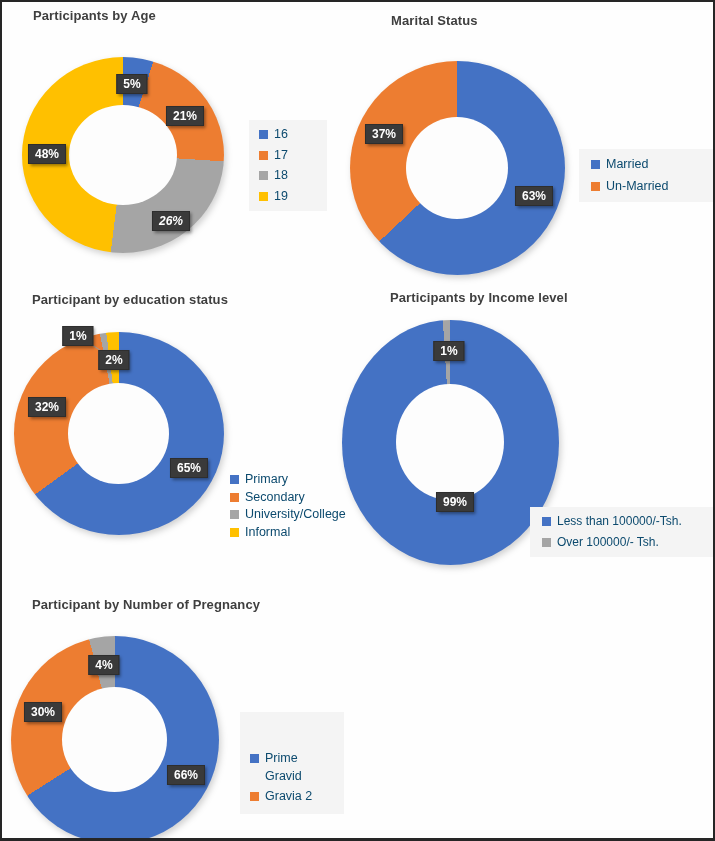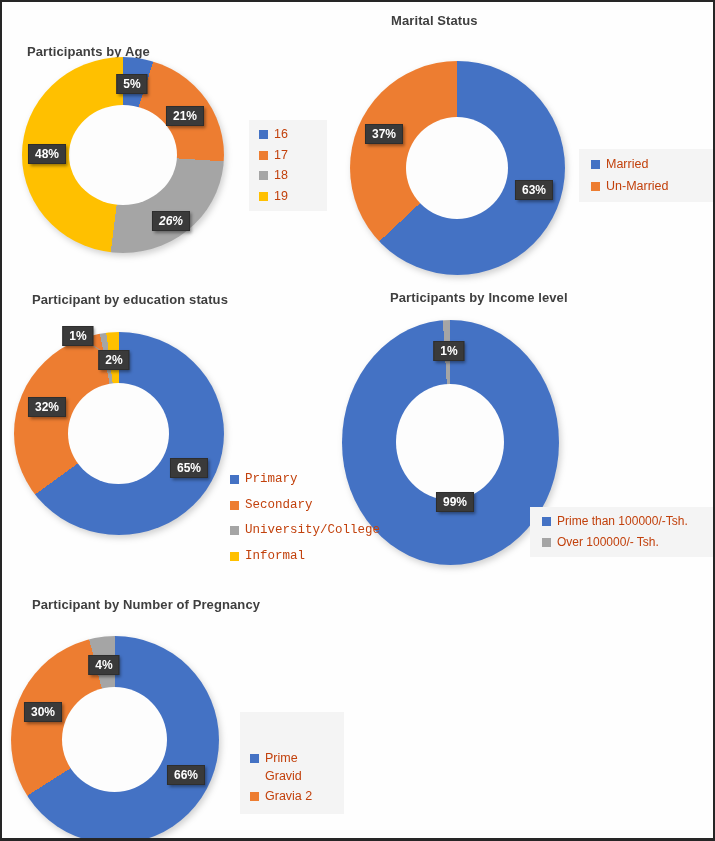--- a/index.html
+++ b/index.html
@@ -58,21 +58,21 @@
     flex-direction: column;
     z-index: 2;
   }
   .legend.boxed {
     background: #f4f4f4;
   }
   .legend-item {
     display: flex;
     align-items: flex-start;
     gap: 6px;
-    color: #c2410c;
+    color: #0c4a6e;
     font-size: 12.5px;
     line-height: 1.4;
   }
   .swatch {
     flex: 0 0 auto;
     width: 9px;
     height: 9px;
     margin-top: 4px;
   }
   .leader {
@@ -83,21 +83,21 @@
     transform-origin: left top;
     z-index: 2;
   }
 </style>
 </head>
 <body>
 
 <div class="frame">
 
   <section class="chart" style="left:0; top:0; width:345px; height:283px;">
-    <div class="chart-title" style="left:25px; top:6px;margin-top:36px;">Participants by Age</div>
+    <div class="chart-title" style="left:31px; top:6px;">Participants by Age</div>
     <div class="donut" style="left: 20px; top: 55px; width: 202px; height: 196px; background: conic-gradient(rgb(68, 114, 196) 0%, rgb(68, 114, 196) 5%, rgb(237, 125, 49) 5%, rgb(237, 125, 49) 26%, rgb(165, 165, 165) 26%, rgb(165, 165, 165) 52%, rgb(255, 192, 0) 52%, rgb(255, 192, 0) 100%);">
       <div class="hole" style="left:47px; top:48px; width:108px; height:100px;"></div>
     </div>
     <div class="dlabel" style="left:130px; top:82px;">5%</div>
     <div class="dlabel" style="left:183px; top:114px;">21%</div>
     <div class="dlabel" style="left:169px; top:219px;font-style:italic;">26%</div>
     <div class="dlabel" style="left:45px; top:152px;">48%</div>
     <div class="legend boxed" style="left:247px; top:118px; width:68px; padding:6px 0 6px 10px; gap:3px;">
       <div class="legend-item">
         <span class="swatch" style="background: rgb(68, 114, 196);"></span>
@@ -116,21 +116,21 @@
         <span>19</span>
       </div>
     </div>
   </section>
 
   <section class="chart" style="left:345px; top:0; width:370px; height:283px;">
     <div class="chart-title" style="left:44px; top:11px;text-align:right;">Marital Status</div>
     <div class="donut" style="left: 3px; top: 59px; width: 215px; height: 214px; background: conic-gradient(rgb(68, 114, 196) 0%, rgb(68, 114, 196) 63%, rgb(237, 125, 49) 63%, rgb(237, 125, 49) 100%);">
       <div class="hole" style="left:56px; top:56px; width:102px; height:102px;"></div>
     </div>
-    <div class="dlabel" style="left:187px; top:188px;">63%</div>
+    <div class="dlabel" style="left:187px; top:194px;">63%</div>
     <div class="dlabel" style="left:37px; top:132px;">37%</div>
     <div class="legend boxed" style="left:232px; top:147px; width:126px; padding:7px 0 7px 12px; gap:4px;">
       <div class="legend-item">
         <span class="swatch" style="background: rgb(68, 114, 196);"></span>
         <span>Married</span>
       </div>
       <div class="legend-item">
         <span class="swatch" style="background: rgb(237, 125, 49);"></span>
         <span>Un-Married</span>
       </div>
@@ -140,21 +140,21 @@
   <section class="chart" style="left:0; top:283px; width:345px; height:292px;">
     <div class="chart-title" style="left:30px; top:7px;">Participant by education status</div>
     <div class="donut" style="left: 12px; top: 47px; width: 210px; height: 203px; background: conic-gradient(rgb(68, 114, 196) 0%, rgb(68, 114, 196) 65%, rgb(237, 125, 49) 65%, rgb(237, 125, 49) 97%, rgb(165, 165, 165) 97%, rgb(165, 165, 165) 98%, rgb(255, 192, 0) 98%, rgb(255, 192, 0) 100%);">
       <div class="hole" style="left:54px; top:51px; width:101px; height:101px;"></div>
     </div>
     <div class="leader" style="left:88px; top:58px;"></div>
     <div class="dlabel" style="left:76px; top:51px;">1%</div>
     <div class="dlabel" style="left:112px; top:75px;">2%</div>
     <div class="dlabel" style="left:45px; top:122px;">32%</div>
     <div class="dlabel" style="left:187px; top:183px;">65%</div>
-    <div class="legend" style="left:228px; top:186px; width:130px; gap:8px;font-family:Liberation Mono, monospace;">
+    <div class="legend" style="left:228px; top:186px; width:130px; gap:0;">
       <div class="legend-item">
         <span class="swatch" style="background: rgb(68, 114, 196);"></span>
         <span>Primary</span>
       </div>
       <div class="legend-item">
         <span class="swatch" style="background: rgb(237, 125, 49);"></span>
         <span>Secondary</span>
       </div>
       <div class="legend-item">
         <span class="swatch" style="background: rgb(165, 165, 165);"></span>
@@ -170,21 +170,21 @@
   <section class="chart" style="left:335px; top:283px; width:380px; height:292px;">
     <div class="chart-title" style="left:53px; top:5px;">Participants by Income level</div>
     <div class="donut" style="left: 5px; top: 35px; width: 217px; height: 245px; background: conic-gradient(rgb(68, 114, 196) 0%, rgb(68, 114, 196) 99%, rgb(165, 165, 165) 99%, rgb(165, 165, 165) 100%);">
       <div class="hole" style="left:54px; top:64px; width:108px; height:116px;"></div>
     </div>
     <div class="dlabel" style="left:112px; top:66px;">1%</div>
     <div class="dlabel" style="left:118px; top:217px;">99%</div>
     <div class="legend boxed" style="left:193px; top:222px; width:180px; padding:6px 0 6px 12px; gap:4px;">
       <div class="legend-item" style="font-size:12px;">
         <span class="swatch" style="background: rgb(68, 114, 196);"></span>
-        <span>Prime than 100000/-Tsh.</span>
+        <span>Less than 100000/-Tsh.</span>
       </div>
       <div class="legend-item" style="font-size:12px;">
         <span class="swatch" style="background: rgb(165, 165, 165);"></span>
         <span>Over 100000/- Tsh.</span>
       </div>
     </div>
   </section>
 
   <section class="chart" style="left:0; top:575px; width:715px; height:264px;">
     <div class="chart-title" style="left:30px; top:20px;">Participant by Number of Pregnancy</div>

